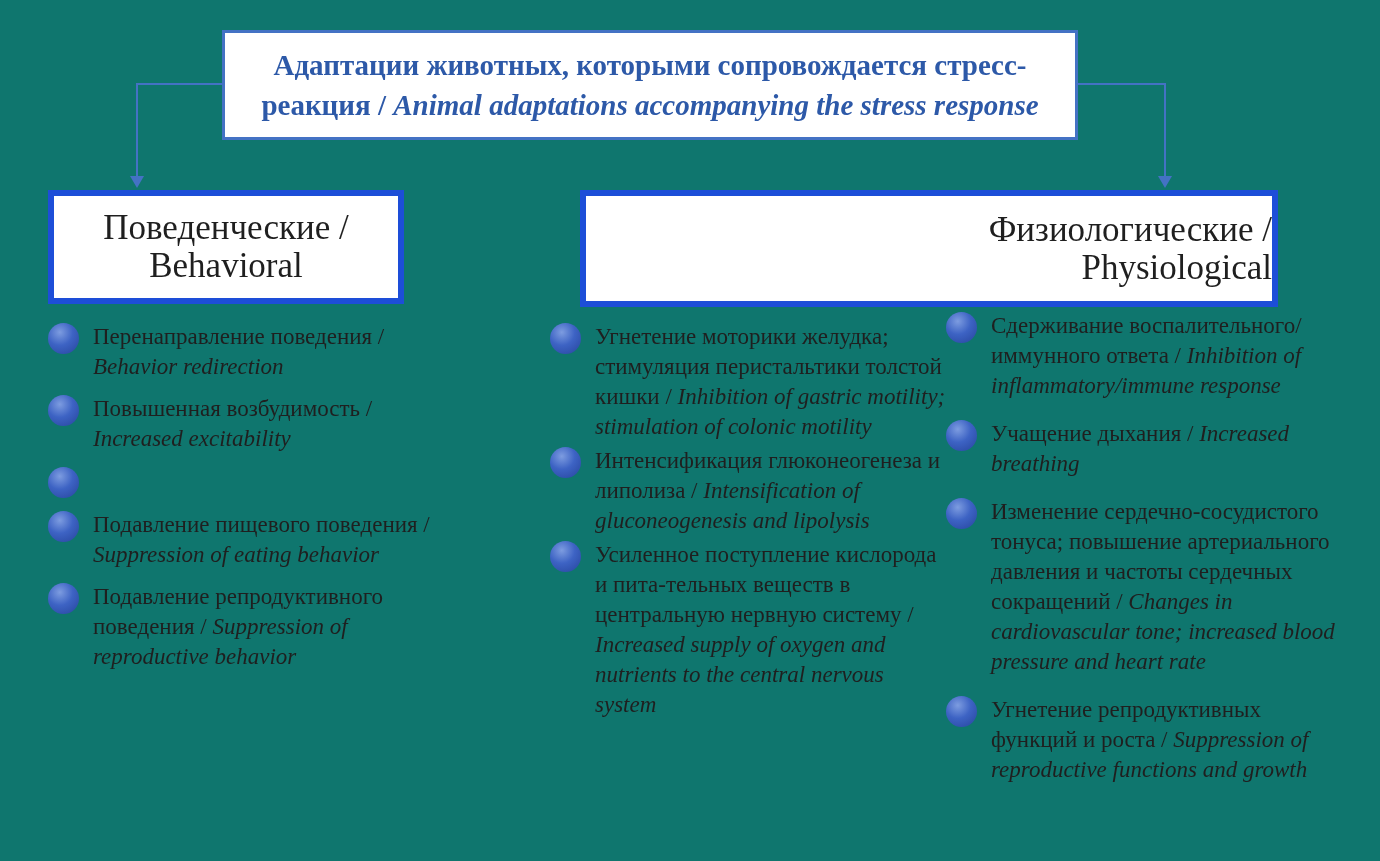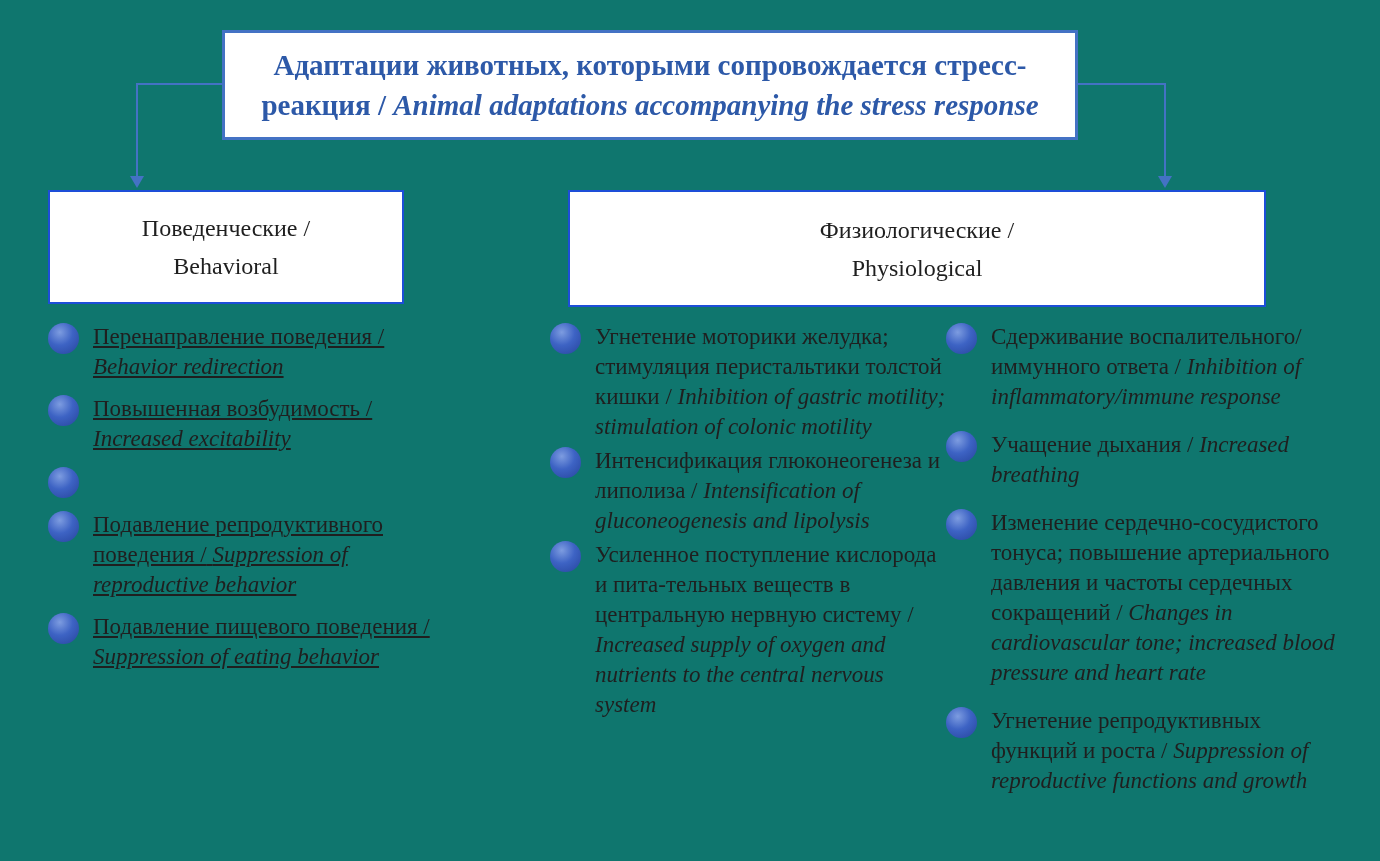--- a/index.html
+++ b/index.html
@@ -53,45 +53,45 @@
     width: 0;
     height: 0;
     border-left: 7px solid transparent;
     border-right: 7px solid transparent;
     border-top: 12px solid #4472c4;
   }
 
   
   .cat-box {
     position: absolute;
-    border: 2px solid #1d4ed8;
+    border: 6px solid #1d4ed8;
     background: #ffffff;
     box-sizing: border-box;
     display: flex;
     flex-direction: column;
     align-items: center;
     justify-content: center;
     text-align: center;
-    font-size: 24px;
+    font-size: 35px;
     line-height: 38px;
     color: #1f1f1f;
   }
   .cat-box .en { }
   #box-behavioral  { left: 48px;  top: 190px; width: 356px; height: 114px; }
-  #box-physiological { left: 568px; top: 190px; width: 698px; height: 117px; }
+  #box-physiological { left: 580px; top: 190px; width: 698px; height: 117px; align-items: flex-end; }
 
   
   .col {
     position: absolute;
     display: flex;
     flex-direction: column;
   }
-  #col-behavioral { left: 48px;  top: 322px; width: 392px; gap: 12px; text-decoration: underline; }
+  #col-behavioral { left: 48px;  top: 322px; width: 392px; gap: 12px; }
   #col-phys-left  { left: 550px; top: 322px; width: 400px; gap: 4px; }
-  #col-phys-right { left: 946px; top: 322px; width: 402px; gap: 18px; }
+  #col-phys-right { left: 946px; top: 311px; width: 402px; gap: 18px; }
 
   .item {
     display: flex;
     align-items: flex-start;
     gap: 14px;
   }
   .bullet {
     width: 31px;
     height: 31px;
     border-radius: 50%;
@@ -142,25 +142,25 @@
     </div>
     <div class="item">
       <span class="bullet"></span>
       <span class="item-text"><span>Повышенная возбудимость /</span> <span class="en">Increased excitability</span></span>
     </div>
     <div class="item">
       <span class="bullet"></span>
     </div>
     <div class="item">
       <span class="bullet"></span>
-      <span class="item-text"><span>Подавление репродуктивного поведения /</span> <span class="en">Suppression of reproductive behavior</span></span>
+      <span class="item-text"><span>Подавление пищевого поведения /</span> <span class="en">Suppression of eating behavior</span></span>
     </div>
     <div class="item">
       <span class="bullet"></span>
-      <span class="item-text"><span>Подавление пищевого поведения /</span> <span class="en">Suppression of eating behavior</span></span>
+      <span class="item-text"><span>Подавление репродуктивного поведения /</span> <span class="en">Suppression of reproductive behavior</span></span>
     </div>
   </div>
 
   <div id="col-phys-left" class="col">
     <div class="item">
       <span class="bullet"></span>
       <span class="item-text"><span>Угнетение моторики желудка; стимуляция перистальтики толстой кишки /</span> <span class="en">Inhibition of gastric motility; stimulation of colonic motility</span></span>
     </div>
     <div class="item">
       <span class="bullet"></span>

